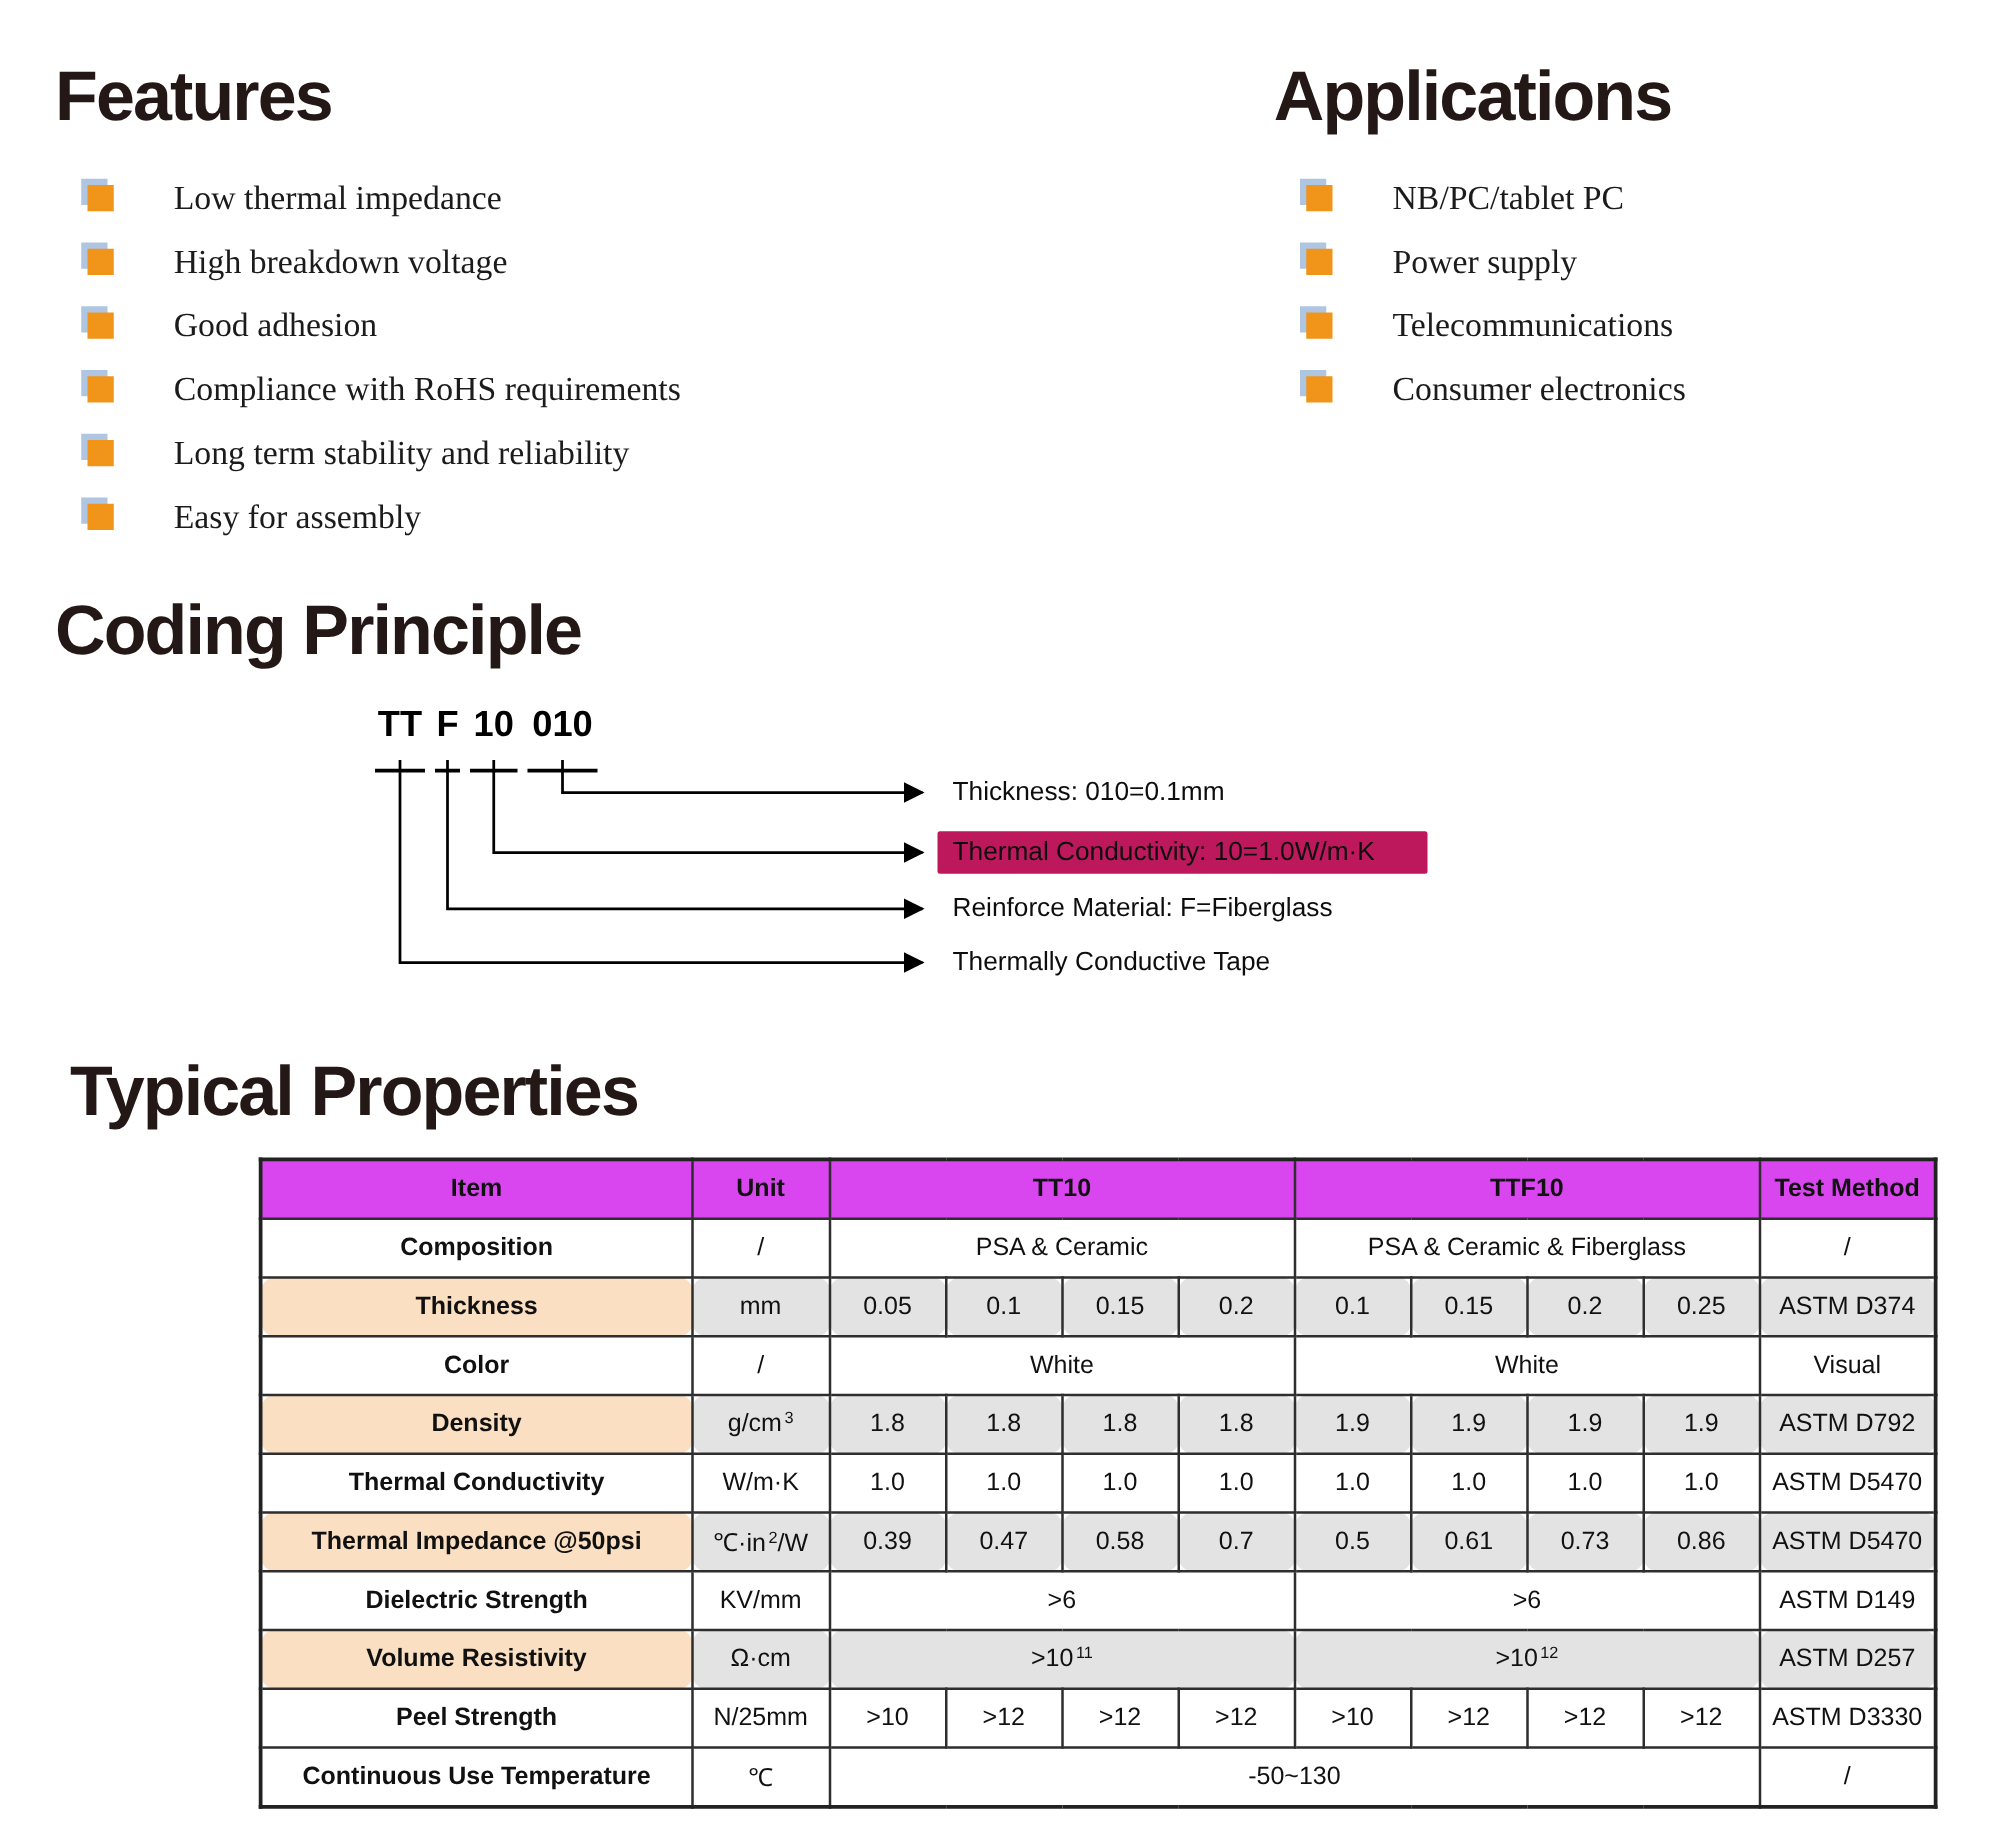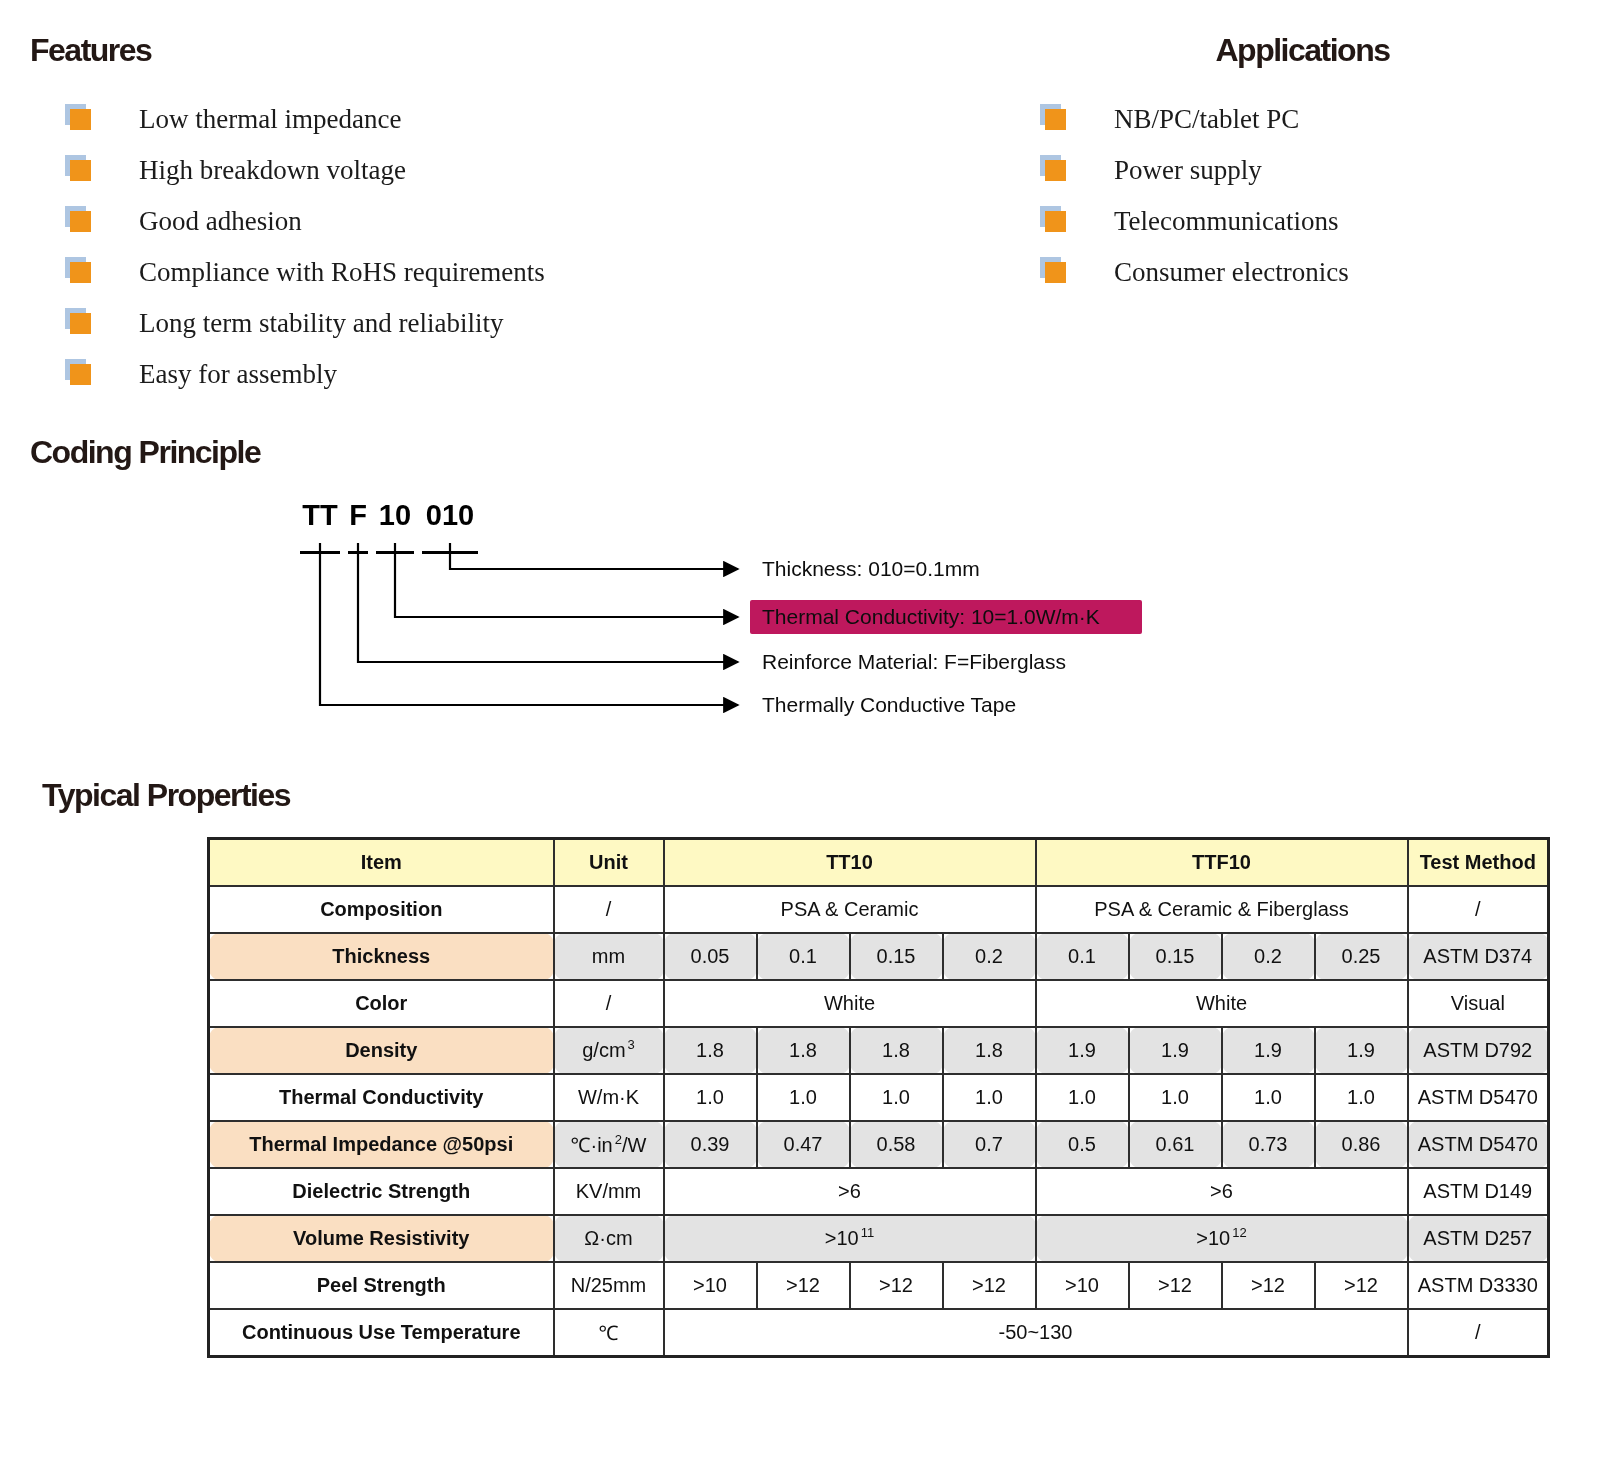--- a/index.html
+++ b/index.html
@@ -1,24 +1,24 @@
 <!DOCTYPE html>
 <html><head>
 <meta charset="utf-8">
 <style>
   html,body{margin:0;padding:0;background:#ffffff;}
   body{width:1600px;font-family:"Liberation Sans",sans-serif;color:#111;}
   .page{padding:34px 0 30px 0;}
 
-  h1.sec{font-size:32px;font-weight:bold;color:#231815;margin:0;letter-spacing:-1.5px;line-height:1.05;}
+  h1.sec{font-size:56px;font-weight:bold;color:#231815;margin:14px;letter-spacing:-1.5px;line-height:1.05;}
 
   
   .top-cols{display:flex;align-items:flex-start;}
   .col-left{width:1005px;padding-left:30px;box-sizing:border-box;flex:none;}
-  .col-right{flex:1;min-width:0;text-align:center;}
+  .col-right{flex:1;min-width:0;}
 
   ul.blist{list-style:none;margin:26px 0 0 0;padding:0;}
   ul.blist li{display:flex;align-items:center;height:51px;padding-left:40px;}
   .bullet{width:21px;height:21px;background:#F0941A;box-shadow:-5px -5px 0 #AEC6E2;margin-right:48px;flex:none;}
   .li-text{font-family:Liberation Serif, serif;font-size:27px;color:#1b1b1b;white-space:nowrap;}
 
   
   .coding{margin-top:36px;padding-left:30px;}
   .diagram{position:relative;margin:30px 0 0 270px;height:238px;width:1260px;}
   .code-line{position:absolute;left:0;top:0;display:flex;gap:8px;font-weight:bold;font-size:29px;color:#000;}
@@ -26,21 +26,21 @@
   .diagram svg{position:absolute;left:0;top:0;}
   .diagram-label{position:absolute;left:462px;font-size:21px;line-height:26px;color:#0d0d0d;white-space:nowrap;}
   .label-bg{background:#be185d;padding:4px 42px 4px 12px;margin:-4px 0 0 -12px;border-radius:2px;}
 
   
   .properties{margin-top:42px;padding-left:42px;}
   table.props{border-collapse:collapse;table-layout:fixed;width:1340px;margin:24px 0 0 165px;border:3px solid #222;}
   table.props th, table.props td{border:2px solid #2e2e2e;height:45px;text-align:center;vertical-align:middle;
     font-size:20px;padding:0 3px;background:#ffffff;}
   col.c-item{width:345px;} col.c-unit{width:110px;} col.c-data{width:93px;} col.c-test{width:141px;}
-  tr.hdr th{background:#fef9c3;font-weight:bold;color:#111;}
+  tr.hdr th{background:#d946ef;font-weight:bold;color:#111;}
   td.item{background:#FADFC2;font-weight:bold;}
   tr.gray td{background:#E3E3E3;border-radius:11px;}
   tr.gray td.item{background:#FADFC2;}
   table.props sup{font-size:13px;margin-left:2px;line-height:0;}
 </style>
 </head>
 <body>
 
 <div class="page">
 

